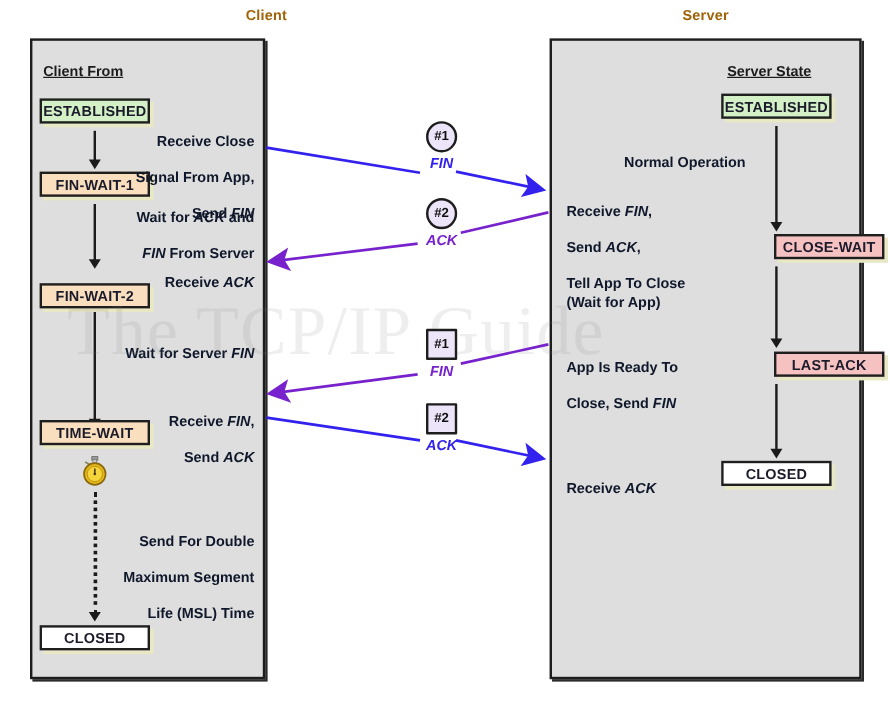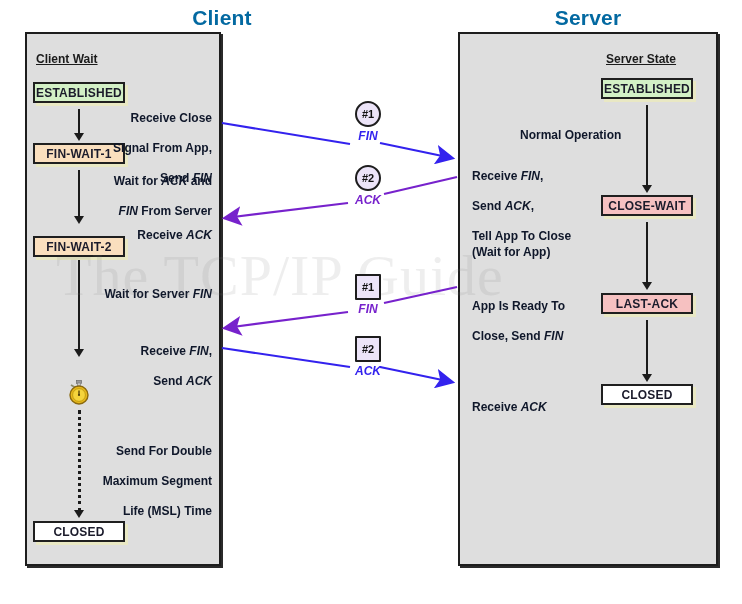--- a/index.html
+++ b/index.html
@@ -14,23 +14,23 @@
     position: relative;
     width: 742px;
     height: 604px;
     background: #ffffff;
     overflow: hidden;
   }
 
   
   .side-title {
     position: absolute;
-    font-size: 21px;
-    font-weight: bold;
-    color: #0369a1;
+    font-size: 12px;
+    font-weight: bold;
+    color: #a16207;
     text-align: center;
     letter-spacing: 0.2px;
   }
 
   
   .panel {
     position: absolute;
     background: #dedede;
     border: 2px solid #1d1d1d;
     box-shadow: 2px 2px 0 0 #2a2a2a;
@@ -74,21 +74,21 @@
     text-align: center;
     font-size: 12px;
     font-weight: bold;
     color: #1b1b2b;
     letter-spacing: 0.2px;
     box-shadow: 3px 3px 0 0 #e9e8c4;
     z-index: 4;
   }
   .st-established { background: #d3f0c6; }
   .st-orange      { background: #fadfbe; }
-  .st-pink        { background: #f6c1c1; }
+  .st-pink        { background: #f6c1c1; margin-left: 44px; }
   .st-white       { background: #ffffff; }
 
   
   .vline {
     position: absolute;
     width: 2px;
     background: #1b1b1b;
     z-index: 3;
   }
   .vline.dotted {
@@ -172,34 +172,35 @@
 <div id="canvas">
 
   <div class="side-title" style="left:25px; top:6px; width:394px;">Client</div>
   <div class="side-title" style="left:458px; top:6px; width:260px;">Server</div>
 
   <div class="panel" style="left:25px; top:32px; width:196px; height:534px;"></div>
   <div class="panel" style="left:458px; top:32px; width:260px; height:534px;"></div>
 
   <div class="watermark">The TCP/IP Guide</div>
 
-  <div class="state-header" style="left:36px; top:52px;">Client Wait</div>
+  <div class="state-header" style="left:36px; top:52px;">Client From</div>
 
   <div class="state-box st-established" style="left:33px; top:82px; width:92px;">ESTABLISHED</div>
   <div class="vline" style="left:78px; top:109px; height:26px;"></div>
   <div class="vhead" style="left:74px; top:133px;"></div>
 
   <div class="state-box st-orange" style="left:33px; top:143px; width:92px;">FIN-WAIT-1</div>
   <div class="vline" style="left:78px; top:170px; height:48px;"></div>
   <div class="vhead" style="left:74px; top:216px;"></div>
 
   <div class="state-box st-orange" style="left:33px; top:226px; width:92px;margin-top:10px;">FIN-WAIT-2</div>
   <div class="vline" style="left:78px; top:253px; height:98px;"></div>
   <div class="vhead" style="left:74px; top:349px;"></div>
 
+  <div class="state-box st-orange" style="left:33px; top:350px; width:92px;">TIME-WAIT</div>
 
   <div class="stopwatch" style="left:68px; top:380px;">
     <svg width="22" height="26" viewBox="0 0 22 26">
       <rect x="8.5" y="0.5" width="5" height="3" fill="#9a9a9a" stroke="#6a6a6a" stroke-width="0.7"></rect>
       <rect x="9.5" y="3" width="3" height="3" fill="#c8c8c8" stroke="#7a7a7a" stroke-width="0.6"></rect>
       <line x1="3" y1="5" x2="8" y2="8" stroke="#8a8a6a" stroke-width="1.6"></line>
       <circle cx="11" cy="15" r="9" fill="#e8b81a" stroke="#8a6a10" stroke-width="1.4"></circle>
       <circle cx="11" cy="15" r="6.4" fill="#f5d43c" stroke="#b8930f" stroke-width="0.8"></circle>
       <line x1="11" y1="15" x2="11" y2="10.5" stroke="#4a3a06" stroke-width="1.3"></line>
       <circle cx="11" cy="15" r="1.1" fill="#4a3a06"></circle>

